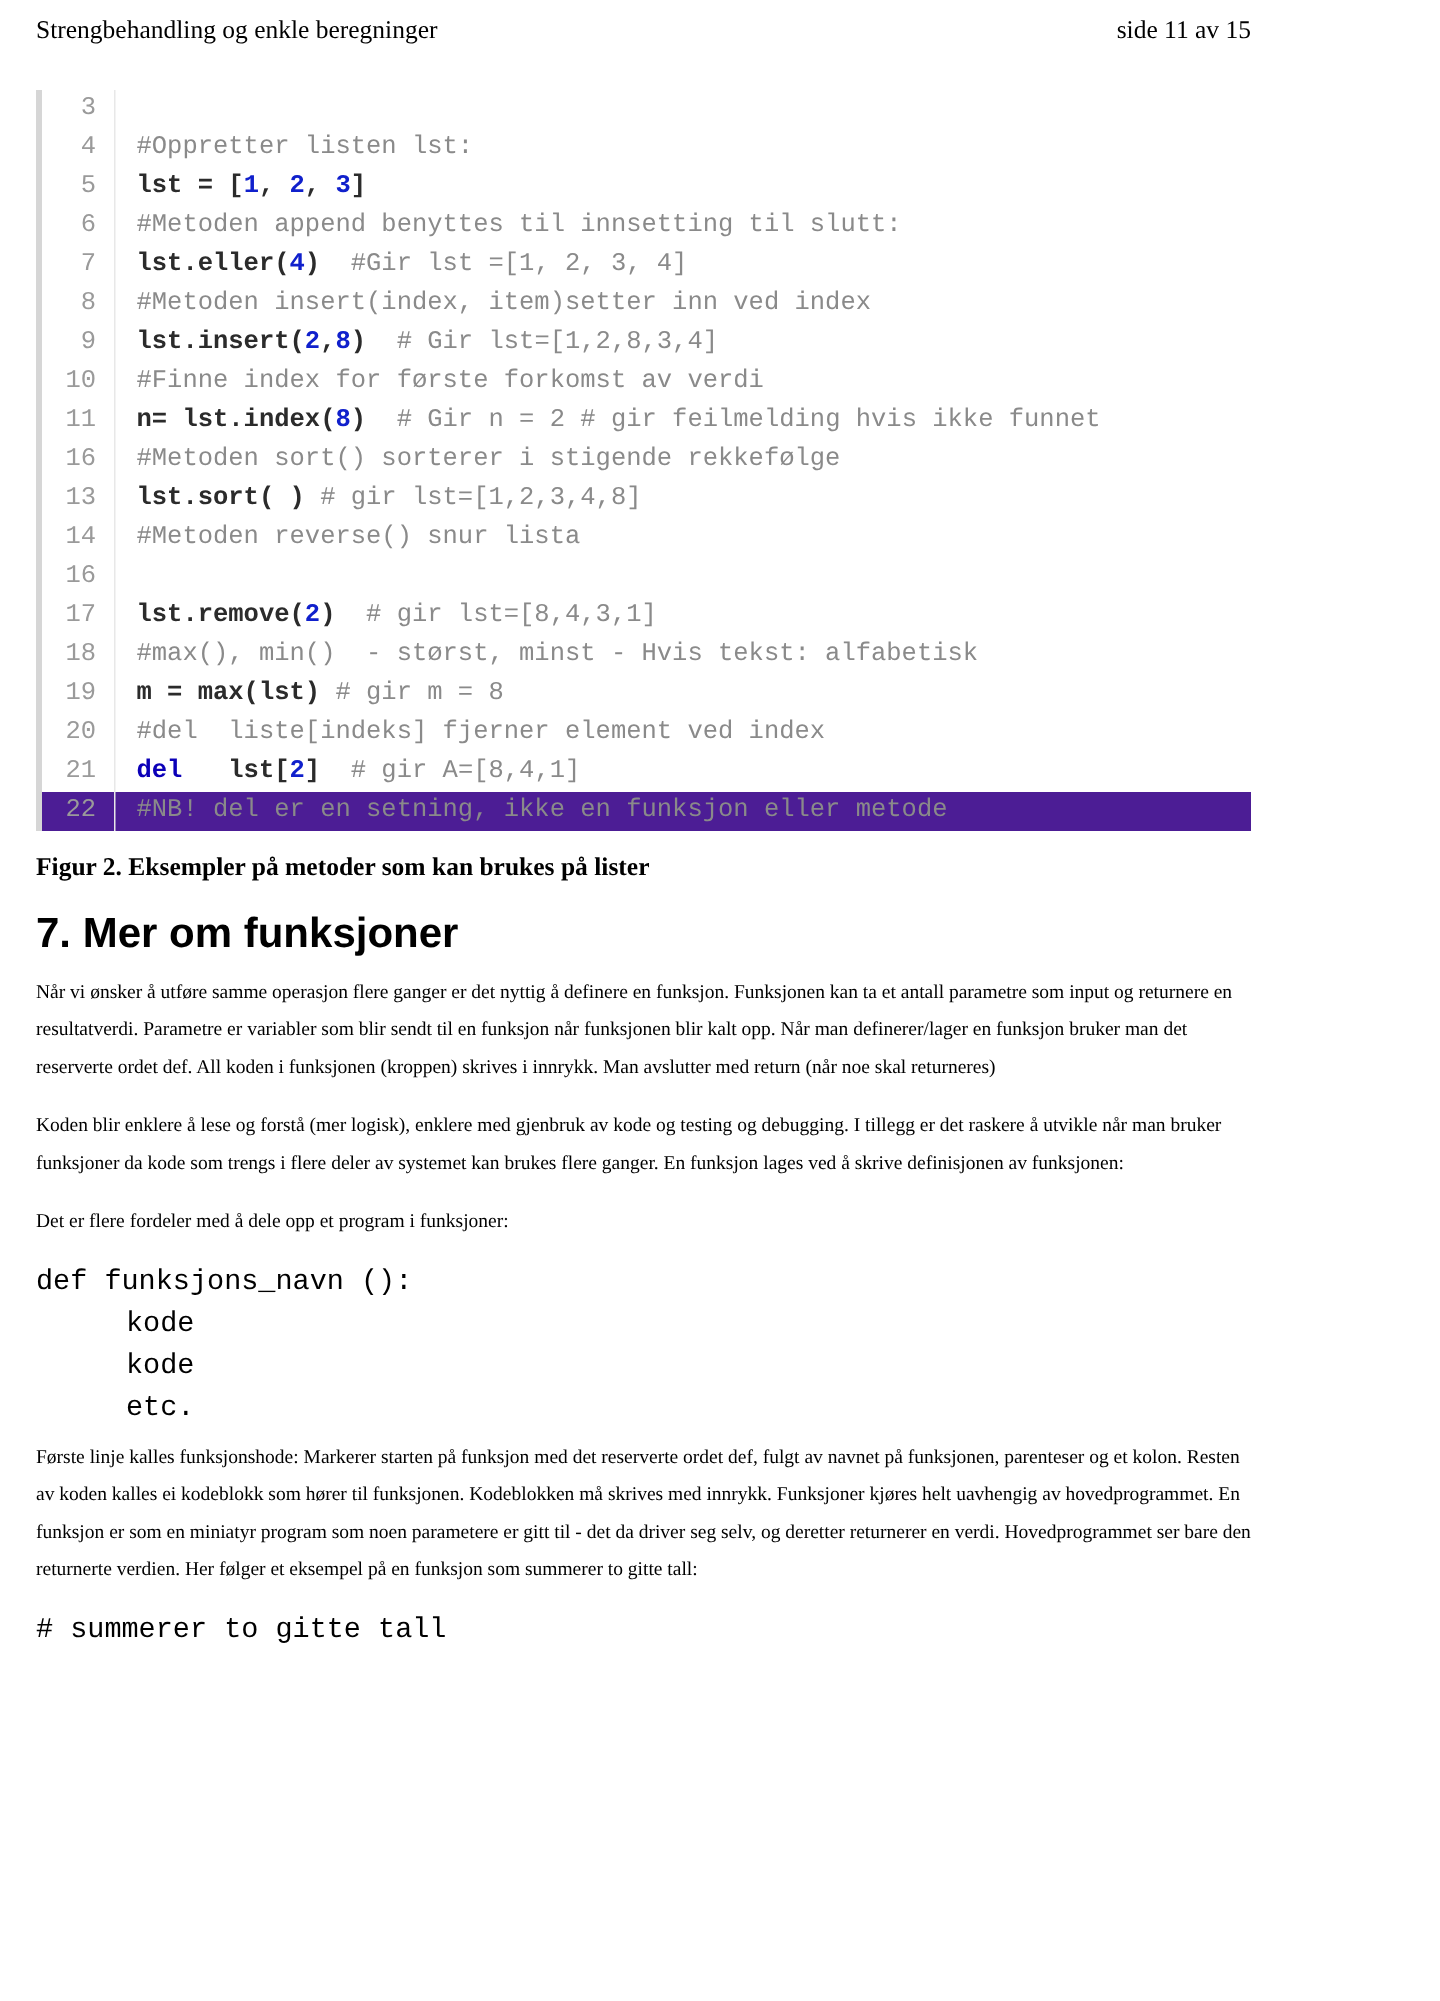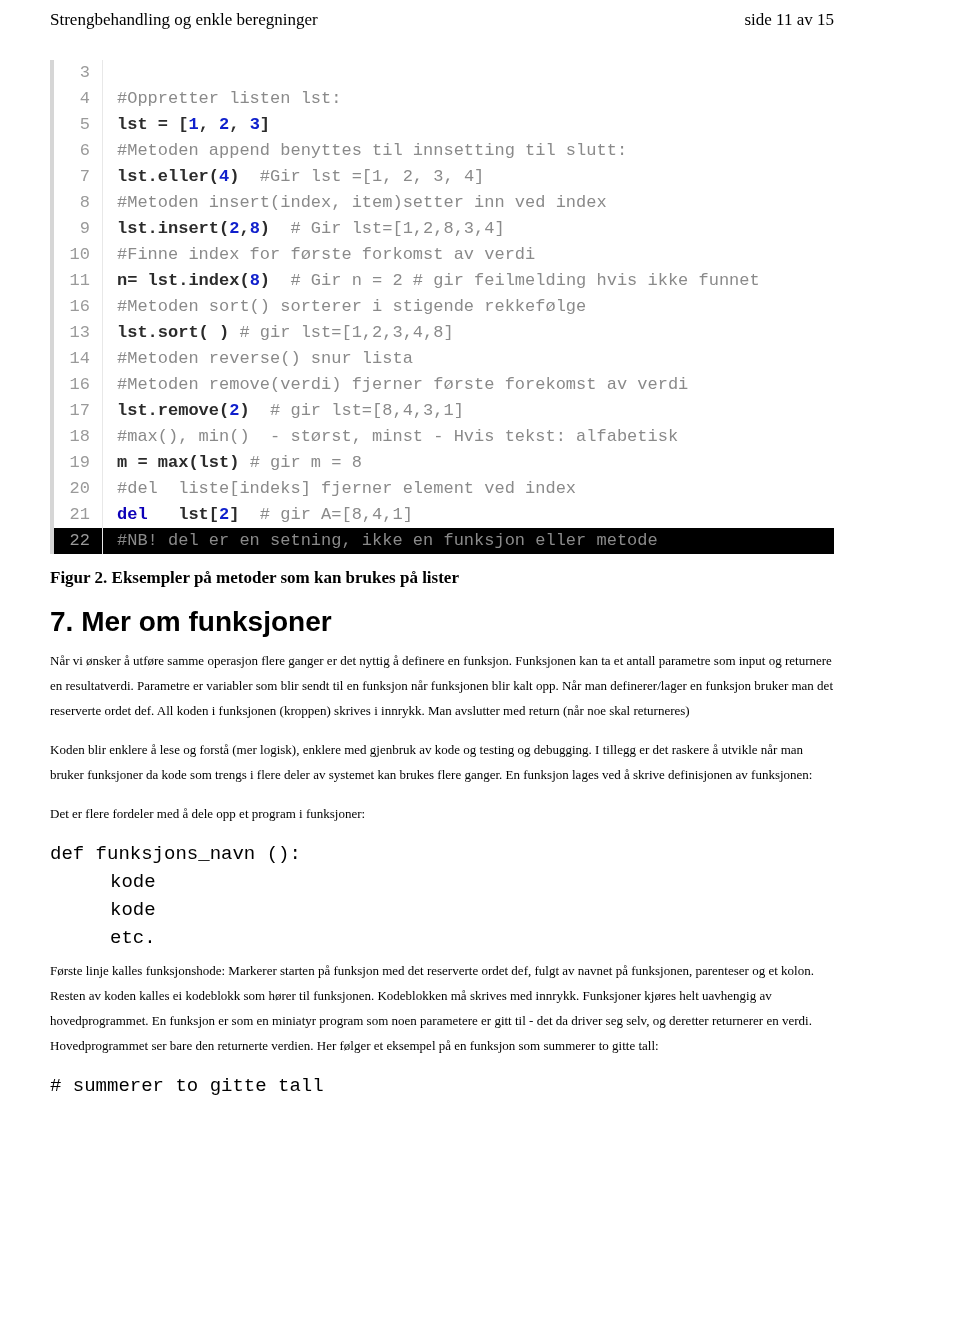--- a/index.html
+++ b/index.html
@@ -5,42 +5,42 @@
   html, body {
     margin: 0;
     padding: 0;
     width: 960px;
     background: #fff;
     font-family: "Times New Roman", Times, serif;
     color: #000;
   }
   .page {
     width: 884px;
-    padding: 10px 50px 30px 50px;
+    padding: 10px 50px 30px 24px;
     box-sizing: border-box;
   }
   .header-line {
     display: flex;
     justify-content: space-between;
     font-size: 17px;
     margin-bottom: 30px;
   }
   .code-block {
     font-family: "Courier New", monospace;
     font-size: 17px;
     line-height: 26px;
     border-left: 4px solid #d6d6d6;
     background: #fff;
     margin-bottom: 8px;
   }
   .code-row {
     display: flex;
   }
   .code-row.highlight {
-    background: #000000;
+    background: #4c1d95;
   }
   .gutter {
     width: 36px;
     text-align: right;
     color: #9a9a9a;
     padding-right: 12px;
     user-select: none;
     border-right: 1px solid #e8e8e8;
   }
   .code-cell {
@@ -130,21 +130,20 @@
       <div class="code-row">
         <div class="gutter">13</div>
         <div class="code-cell"><span class="t-black">lst.sort( ) </span><span class="t-grey"># gir lst=[1,2,3,4,8]</span></div>
       </div>
       <div class="code-row">
         <div class="gutter">14</div>
         <div class="code-cell"><span class="t-grey">#Metoden reverse() snur lista</span></div>
       </div>
       <div class="code-row">
         <div class="gutter">16</div>
-        <div class="code-cell"><span class="t-grey">#Metoden remove(verdi) fjerner første forekomst av verdi</span></div>
       </div>
       <div class="code-row">
         <div class="gutter">17</div>
         <div class="code-cell"><span class="t-black">lst.remove(</span><span class="t-blue">2</span><span class="t-black">)  </span><span class="t-grey"># gir lst=[8,4,3,1]</span></div>
       </div>
       <div class="code-row">
         <div class="gutter">18</div>
         <div class="code-cell"><span class="t-grey">#max(), min()  - størst, minst - Hvis tekst: alfabetisk</span></div>
       </div>
       <div class="code-row">

